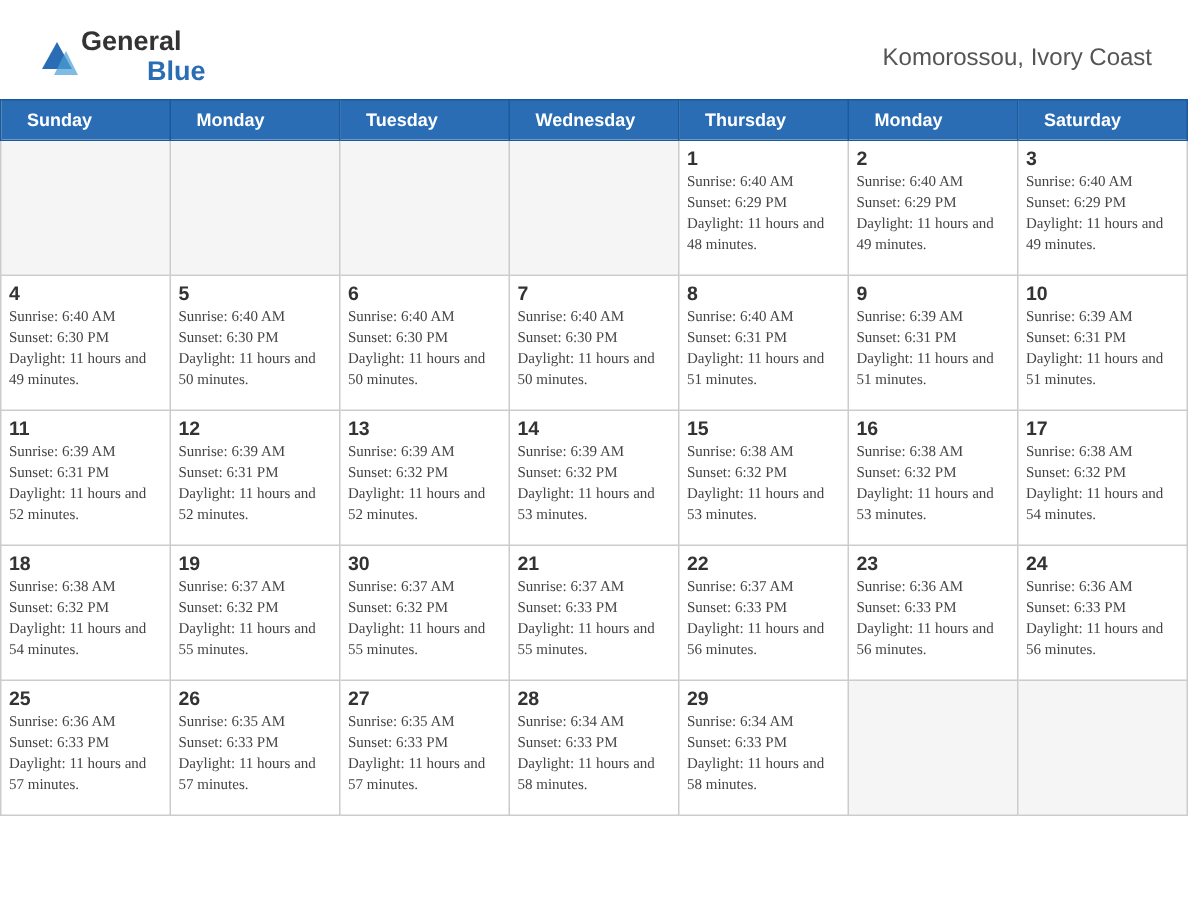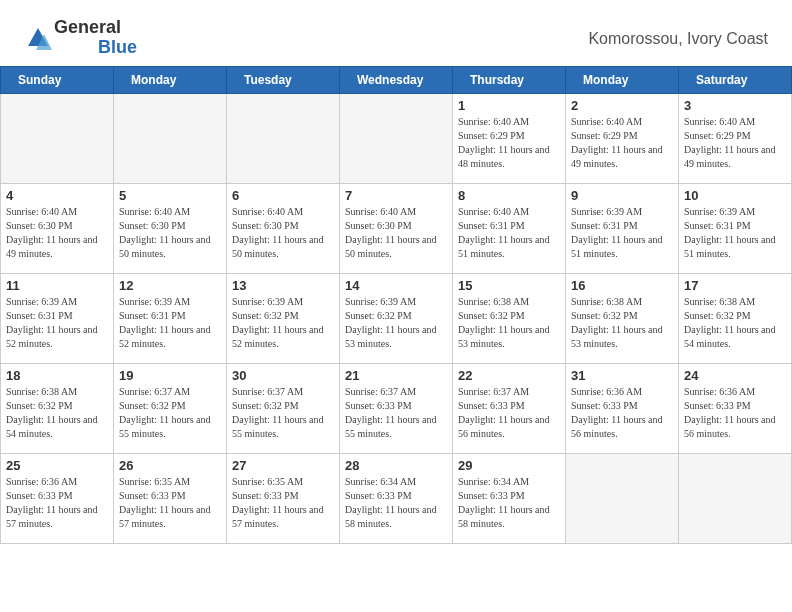--- a/index.html
+++ b/index.html
@@ -262,21 +262,21 @@
 Sunset: 6:33 PM
 Daylight: 11 hours and 55 minutes.</div>
         </td>
         <td>
           <span class="day-number">22</span>
           <div class="day-info">Sunrise: 6:37 AM
 Sunset: 6:33 PM
 Daylight: 11 hours and 56 minutes.</div>
         </td>
         <td>
-          <span class="day-number">31</span>
+          <span class="day-number">23</span>
           <div class="day-info">Sunrise: 6:36 AM
 Sunset: 6:33 PM
 Daylight: 11 hours and 56 minutes.</div>
         </td>
         <td>
           <span class="day-number">24</span>
           <div class="day-info">Sunrise: 6:36 AM
 Sunset: 6:33 PM
 Daylight: 11 hours and 56 minutes.</div>
         </td>

